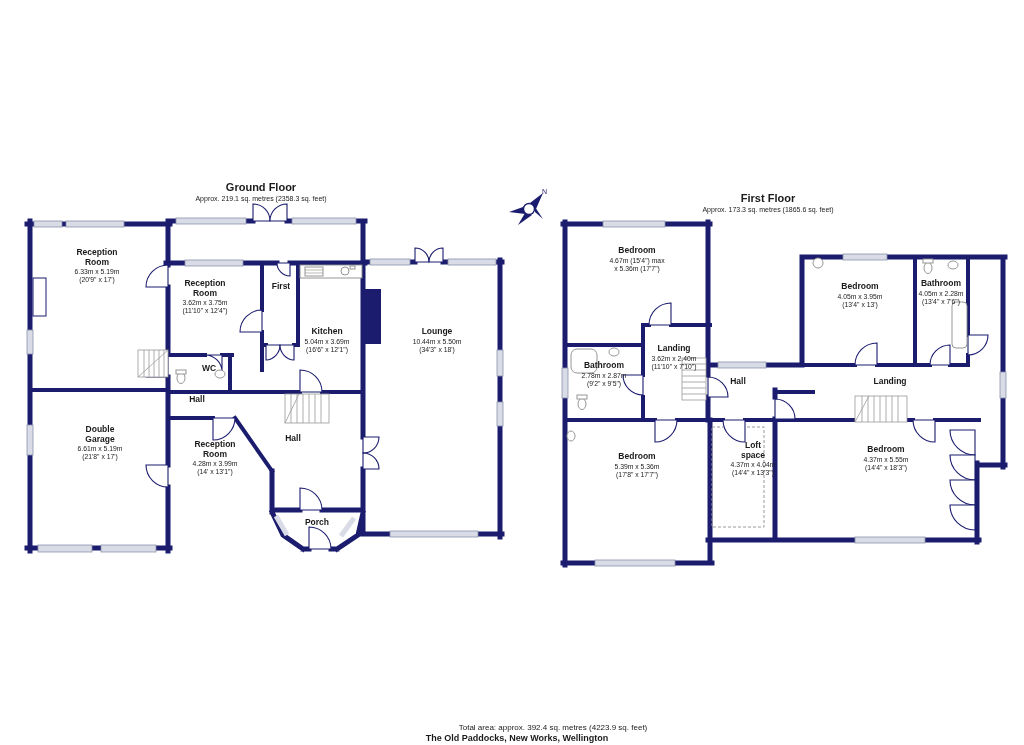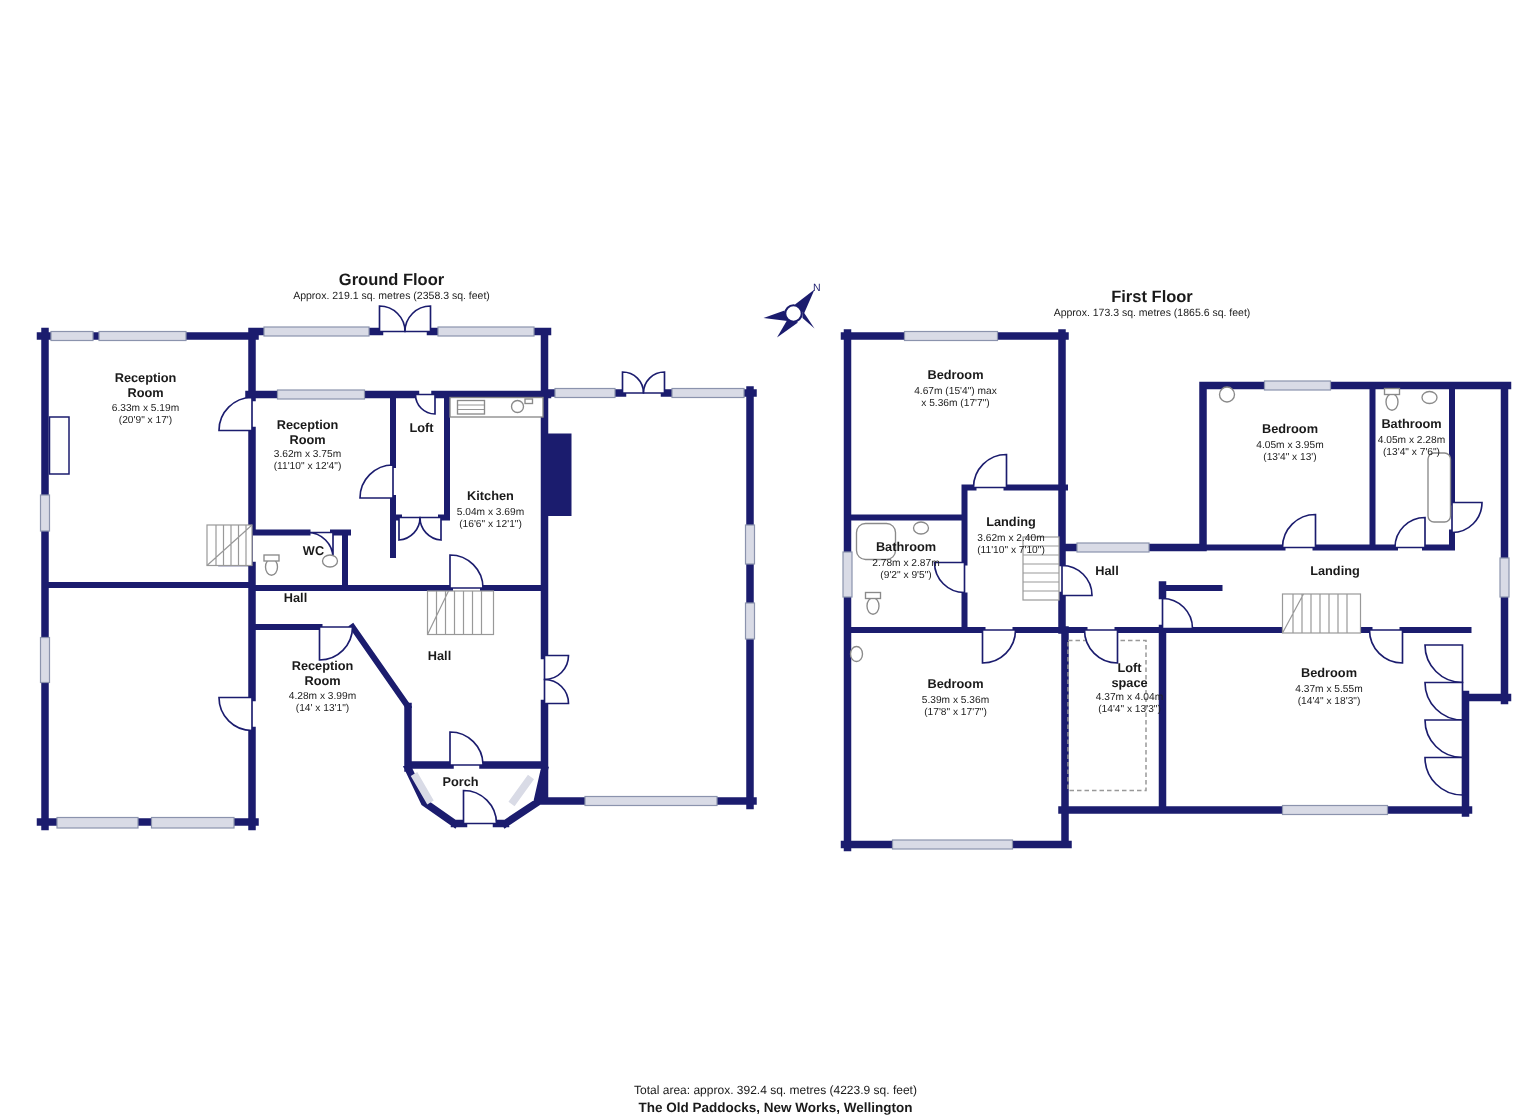--- a/index.html
+++ b/index.html
@@ -5,21 +5,21 @@
   html,body{margin:0;padding:0;background:#fff;}
   #stage{position:relative;width:1024px;height:745px;background:#fff;overflow:hidden;
          font-family:"Liberation Sans",sans-serif;color:#1a1a1a;}
   svg{position:absolute;left:0;top:0;}
   .overlay{position:absolute;left:0;top:0;width:1024px;height:745px;pointer-events:none;}
   .ftitle{position:absolute;transform:translate(-50%,-50%);font-size:11px;font-weight:bold;white-space:nowrap;}
   .fsub{position:absolute;transform:translate(-50%,-50%);font-size:7px;white-space:nowrap;color:#222;}
   .rlabel{position:absolute;transform:translate(-50%,-50%);text-align:center;width:140px;line-height:1.12;}
   .rn{font-weight:bold;font-size:8.5px;display:inline-block;}
   .rd{font-size:6.8px;white-space:nowrap;color:#222;}
-  .foot1{position:absolute;transform:translate(-50%,-50%);font-size:8px;white-space:nowrap;}
+  .foot1{position:absolute;transform:translate(-50%,-50%);font-size:8px;white-space:nowrap;margin-left:36px;}
   .foot2{position:absolute;transform:translate(-50%,-50%);font-size:9px;font-weight:bold;white-space:nowrap;text-align:right;}
 </style>
 </head>
 <body>
 
 <div id="stage">
 
 <svg width="1024" height="745" viewBox="0 0 1024 745">
 
   <g>
@@ -196,42 +196,52 @@
     <div class="rn" style="max-width:52px">Reception Room</div>
     <div class="rd">6.33m x 5.19m</div>
     <div class="rd">(20'9" x 17')</div>
   </div>
   <div class="rlabel" style="left:205px;top:297px">
     <div class="rn" style="max-width:52px">Reception Room</div>
     <div class="rd">3.62m x 3.75m</div>
     <div class="rd">(11'10" x 12'4")</div>
   </div>
   <div class="rlabel" style="left:281px;top:284px">
-    <div class="rn">Loft</div>
+    <div class="rn">First</div>
   </div>
   <div class="rlabel" style="left:327px;top:337px">
     <div class="rn">Kitchen</div>
     <div class="rd">5.04m x 3.69m</div>
     <div class="rd">(16'6" x 12'1")</div>
   </div>
+  <div class="rlabel" style="left:437px;top:337px">
+    <div class="rn">Lounge</div>
+    <div class="rd">10.44m x 5.50m</div>
+    <div class="rd">(34'3" x 18')</div>
+  </div>
   <div class="rlabel" style="left:209px;top:366px">
     <div class="rn">WC</div>
   </div>
   <div class="rlabel" style="left:197px;top:397px">
     <div class="rn">Hall</div>
+  </div>
+  <div class="rlabel" style="left:100px;top:443px">
+    <div class="rn" style="max-width:44px">Double Garage</div>
+    <div class="rd">6.61m x 5.19m</div>
+    <div class="rd">(21'8" x 17')</div>
   </div>
   <div class="rlabel" style="left:215px;top:458px">
     <div class="rn" style="max-width:52px">Reception Room</div>
     <div class="rd">4.28m x 3.99m</div>
     <div class="rd">(14' x 13'1")</div>
   </div>
   <div class="rlabel" style="left:293px;top:436px">
     <div class="rn">Hall</div>
   </div>
-  <div class="rlabel" style="left:307px;top:520px">
+  <div class="rlabel" style="left:317px;top:520px">
     <div class="rn">Porch</div>
   </div>
 
   <div class="rlabel" style="left:637px;top:256px">
     <div class="rn">Bedroom</div>
     <div class="rd">4.67m (15'4") max</div>
     <div class="rd">x 5.36m (17'7")</div>
   </div>
   <div class="rlabel" style="left:860px;top:292px">
     <div class="rn">Bedroom</div>

